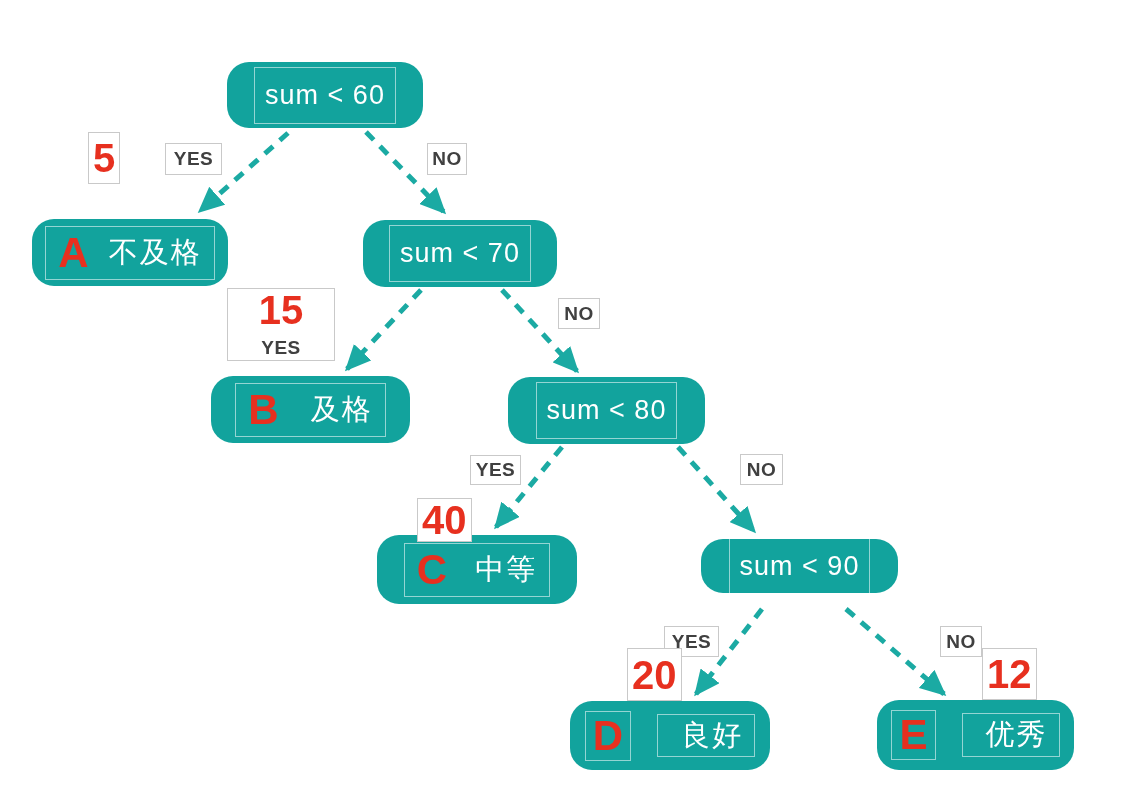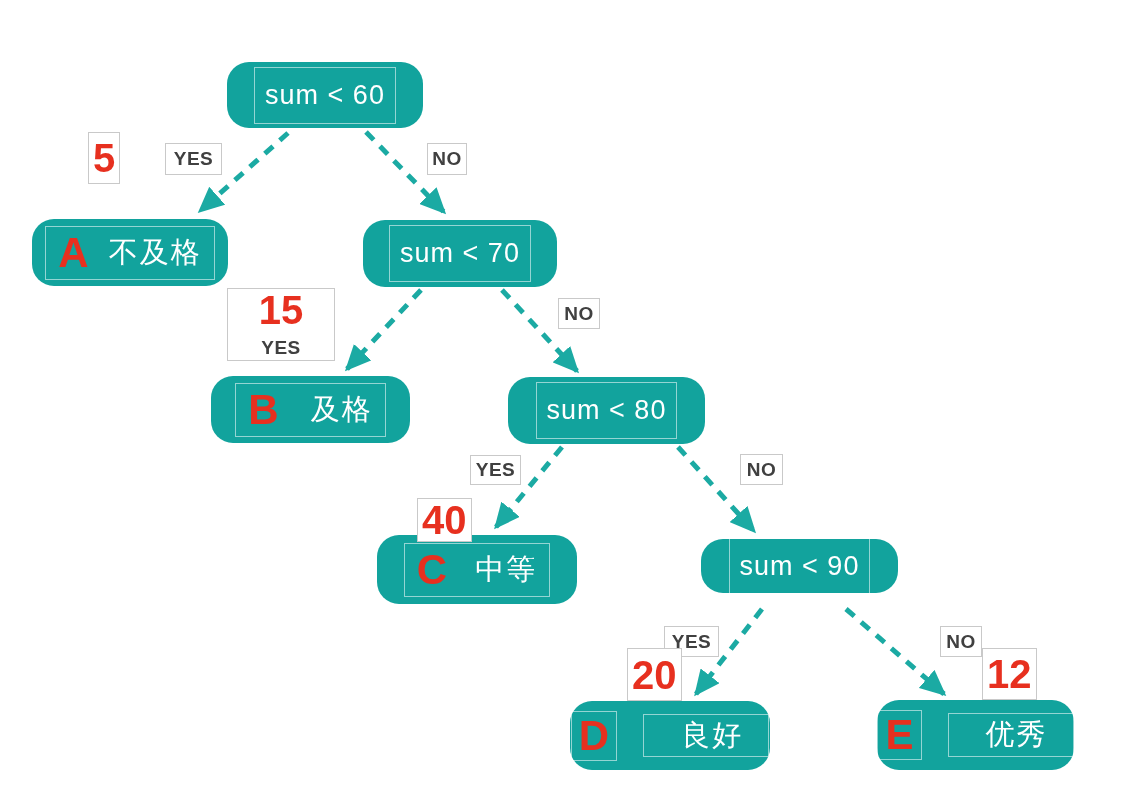--- a/index.html
+++ b/index.html
@@ -15,21 +15,21 @@
   }
   .tbox{
     display:inline-flex;align-items:center;justify-content:center;
     border:1px solid rgba(255,255,255,.55);
   }
   .cond{font-size:27px;letter-spacing:1px;padding:12px 10px;white-space:pre;}
   .leafbox{padding:5px 12px;}
   .letter{font-weight:bold;font-size:42px;color:#e7301f;line-height:1;font-style:normal;}
   .cn{font-size:29px;letter-spacing:2px;line-height:1.15;margin-left:12px;}
   .letterbox{padding:3px 7px;}
-  .cnbox{padding:4px 25px;}
+  .cnbox{padding:4px 11px;}
   .split-gap{width:26px;}
   .elabel{
     position:absolute;display:flex;align-items:center;justify-content:center;gap:7px;
     background:#ffffff;border:1px solid #c9c9c9;box-sizing:border-box;padding:1px 4px;
   }
   .word{font-weight:bold;font-size:19px;color:#404040;letter-spacing:.5px;}
   .num{font-weight:bold;font-size:40px;color:#e7301f;line-height:1;}
 </style>
 </head>
 <body>

